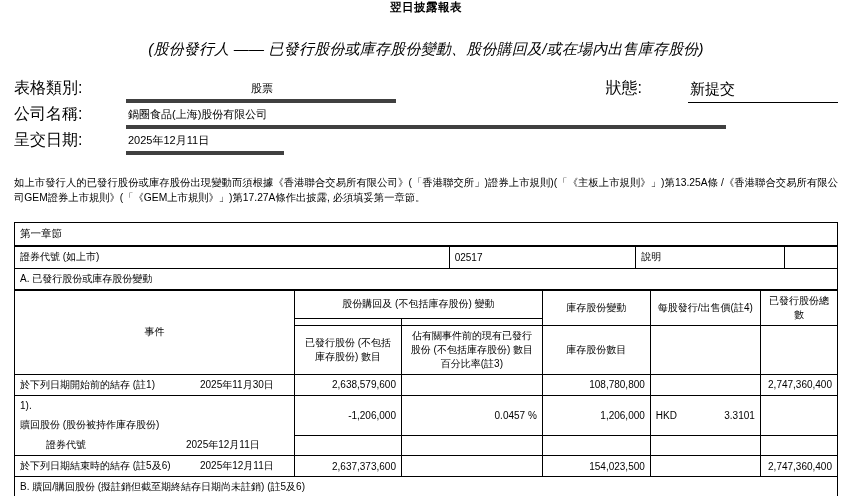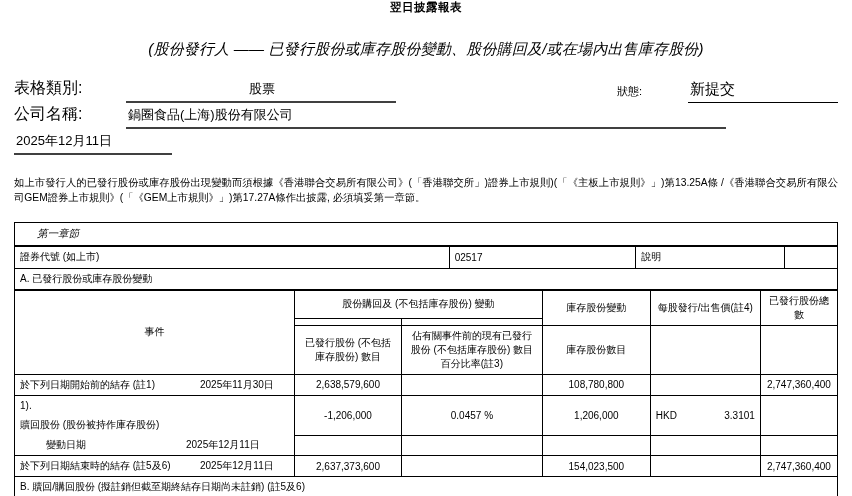--- a/index.html
+++ b/index.html
@@ -19,45 +19,45 @@
   .title-block { text-align: center; }
   .doc-title { font-size: 11.5px; font-weight: bold; letter-spacing: 0.5px; }
   .doc-subtitle { font-size: 15px; margin-top: 25px; letter-spacing: 0.2px; font-style: italic; }
 
   
   .fields { margin-top: 18px; position: relative; }
   .field-row { display: flex; align-items: flex-end; height: 26px; }
   .field-label { width: 112px; flex: 0 0 112px; font-size: 16px; padding-bottom: 4px; }
   .field-value {
     flex: 0 0 auto;
-    font-size: 13px;
+    font-size: 11px;
     padding-bottom: 3px;
-    border-bottom: 2px solid #404040;
+    border-bottom: 4px solid #404040;
     min-width: 158px;
     padding-left: 2px;
   }
   .field-value.wide { min-width: 600px; }
   .field-value.mid { min-width: 270px; }
   .status-wrap { position: absolute; right: 0; top: 0; display: flex; align-items: flex-end; height: 26px; }
-  .status-label { font-size: 11px; padding-bottom: 4px; padding-right: 46px; }
+  .status-label { font-size: 16px; padding-bottom: 4px; padding-right: 46px; }
   .status-value { font-size: 15px; padding-bottom: 3px; border-bottom: 1px solid #000; min-width: 150px; padding-left: 2px; }
 
   
   .note { margin-top: 20px; font-size: 10.3px; line-height: 1.5; text-align: justify; }
 
   
   table { border-collapse: collapse; width: 100%; }
   .tbl td, .tbl th { border: 1px solid #000; padding: 3px 5px; font-size: 10px; vertical-align: middle; font-weight: normal; }
   .section-bar { margin-top: 16px; }
-  .section-bar td { padding: 4px 22px; font-size: 10.5px; font-style: italic; }
+  .section-bar td { padding: 4px 5px; font-size: 10.5px; }
   .s1-tbl { margin-top: 0; }
   .s1-tbl td { height: 22px; }
   .nob-top { border-top: none !important; margin-left: 40px; }
   .hdr-center { text-align: center; }
-  .num { text-align: center; }
+  .num { text-align: right; }
   .mid { text-align: center; }
   .t9 { font-size: 9px; }
   .row-h { height: 20px; }
   .cell-pad-l2 { padding-left: 26px; }
   .b-tbl td { height: 20px; }
   .cap-tbl td { vertical-align: middle; }
   .hdr-tall2 { height: 46px; margin-left: 16px; }
 </style>
 </head>
 <body>
@@ -76,20 +76,21 @@
     </div>
     <div class="status-wrap">
       <div class="status-label">狀態:</div>
       <div class="status-value">新提交</div>
     </div>
     <div class="field-row">
       <div class="field-label">公司名稱:</div>
       <div class="field-value wide">鍋圈食品(上海)股份有限公司</div>
     </div>
     <div class="field-row">
+      <div class="field-label">呈交日期:</div>
       <div class="field-value">2025年12月11日</div>
     </div>
   </div>
 
   <div class="note">如上市發行人的已發行股份或庫存股份出現變動而須根據《香港聯合交易所有限公司》(「香港聯交所」)證券上市規則)(「《主板上市規則》」)第13.25A條 /《香港聯合交易所有限公司GEM證券上市規則》(「《GEM上市規則》」)第17.27A條作出披露, 必須填妥第一章節。</div>
 
   <table class="tbl section-bar">
     <tbody>
         <tr>
       <td>第一章節</td>
@@ -154,21 +155,21 @@
       <td class="num" rowspan="2"><span>0.0457</span> <span>%</span></td>
       <td class="num" rowspan="2">1,206,000</td>
       <td rowspan="2"><span>HKD</span><span style="float:right">3.3101</span></td>
       <td class="num" rowspan="2"></td>
     </tr>
     <tr class="row-h">
       <td class="cell-pad-l2" style="border-top:none;border-bottom:none">贖回股份 (股份被持作庫存股份)</td>
     </tr>
     <tr class="row-h">
       <td style="border-top:none">
-        <span class="cell-pad-l2" style="display:inline-block;width:166px">變動日期</span><span>2025年12月11日</span>
+        <span class="cell-pad-l2" style="display:inline-block;width:166px">證券代號</span><span>2025年12月11日</span>
       </td>
       <td></td>
       <td></td>
       <td></td>
       <td></td>
       <td></td>
     </tr>
 
     <tr class="row-h">
       <td>

